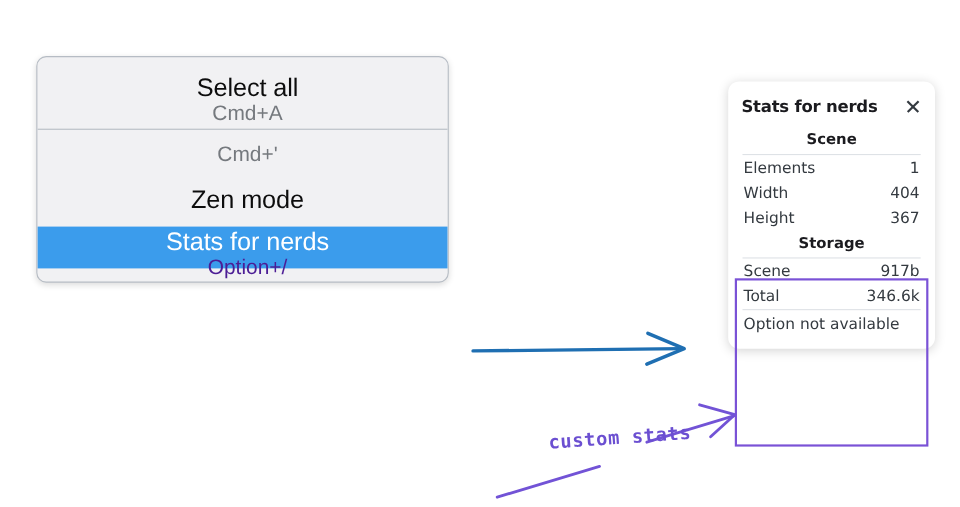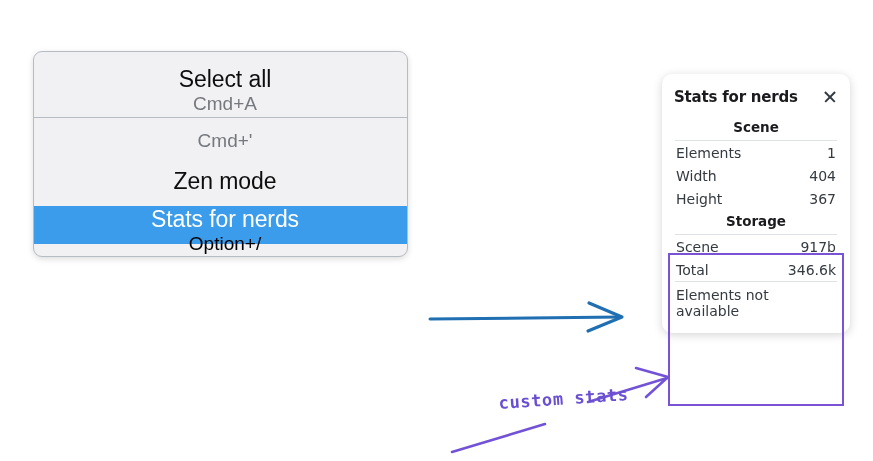--- a/index.html
+++ b/index.html
@@ -56,21 +56,21 @@
   }
   .menu-item .mi-shortcut {
     font-size: 19px;
     color: #75797e;
     white-space: nowrap;
   }
   .menu-item.selected {
     background: #3b9cec;
   }
   .menu-item.selected .mi-label { color: #ffffff; }
-  .menu-item.selected .mi-shortcut { color: #000000; }
+  .menu-item.selected .mi-shortcut { color: #4c1d95; }
 
   
   #stats-panel {
     position: absolute;
     left: 662px;
     top: 74px;
     width: 188px;
     background: #ffffff;
     border-radius: 10px;
     box-shadow: 0 2px 10px rgba(0,0,0,0.17);
@@ -232,21 +232,21 @@
       <span class="sv">917b</span>
     </div>
     <div class="stat-row">
       <span class="sl">Total</span>
       <span class="sv">346.6k</span>
     </div>
   </div>
 
   <div>
     <div class="hrule"></div>
-    <div class="single-row">Elements not available</div>
+    <div class="single-row">Option not available</div>
   </div>
 
 </div>
 
 <div id="custom-stats-box"></div>
 
 <svg class="annotation-svg" viewBox="0 0 873 461">
 
   <g>
     <path d="M430 319 L620 317" stroke="#1f6fb2" stroke-width="3" fill="none" stroke-linecap="round"></path>

